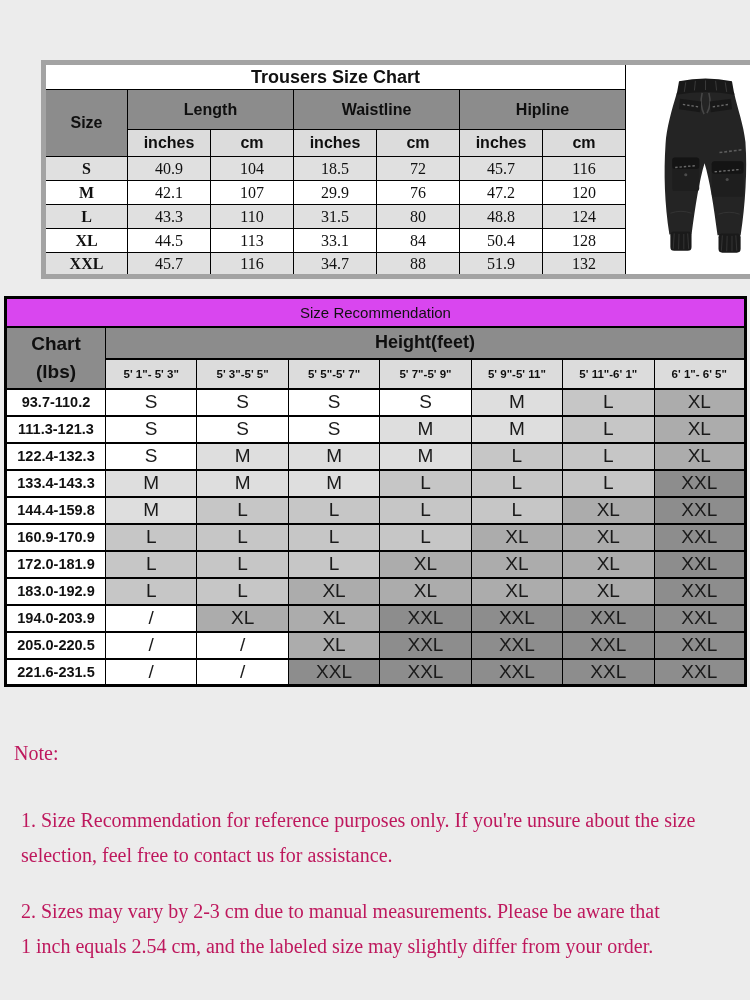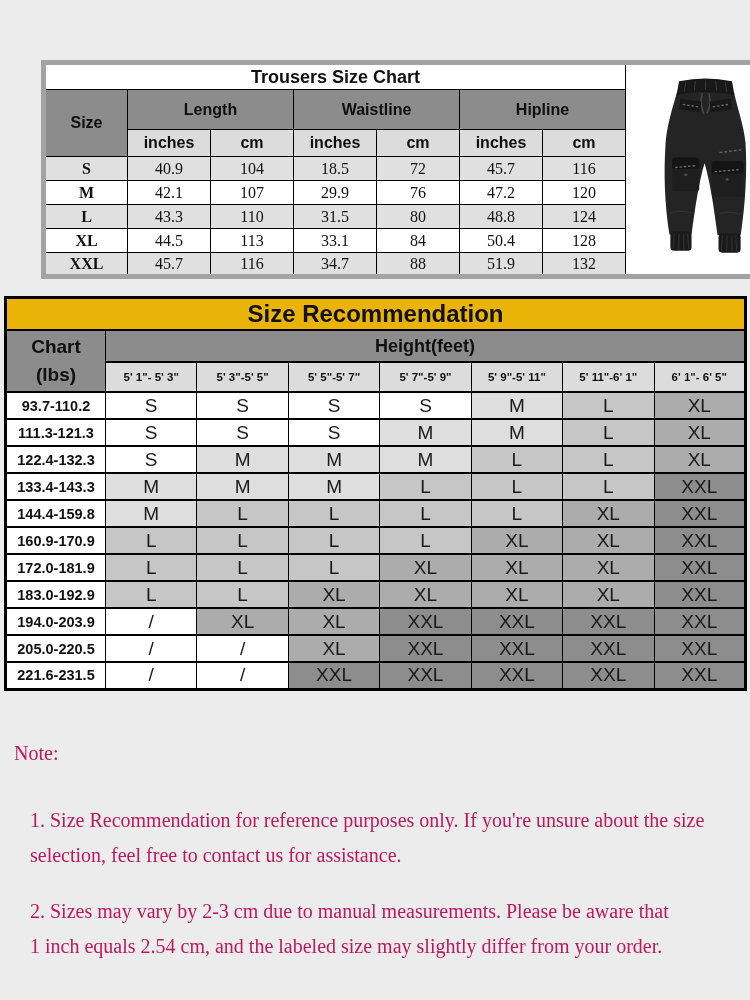--- a/index.html
+++ b/index.html
@@ -23,33 +23,33 @@
   .t1-row   { height:24px; }
   .t1-row:nth-child(even) td { background:#e0e0e0; }
   .t1-size  { font-family:"Liberation Serif", serif; font-weight:bold; font-size:16px; }
   .t1-val   { font-family:"Liberation Serif", serif; font-size:16px; }
   .img-cell { background:#fff !important; padding:2px; }
 
   
   .t2-wrap { position:absolute; left:4px; top:296px; }
   table.size-rec { width:743px; border:3px solid #000; }
   .size-rec td { border:1px solid #000; border-top-width:2px; border-bottom-width:2px; }
-  .t2-title-cell { height:29px; font-weight:bold; font-size:24px; background:#eab308; }
+  .t2-title-cell { height:29px; font-weight:normal; font-size:15px; background:#d946ef; }
   .t2-weight-hdr { background:#8c8c8c; font-weight:bold; font-size:19px; color:#0f0f0f; line-height:1.45; }
   .t2-height-hdr { background:#8c8c8c; font-weight:bold; font-size:18px; height:32px; color:#0f0f0f; }
   .t2-sub  { background:#dcdcdc; font-weight:bold; font-size:11.5px; height:30px; color:#0f0f0f; }
   .t2-row  { height:27px; }
   .t2-weight { font-weight:bold; font-size:14.5px; background:#fff; }
   .t2-cell { font-size:19px; color:#1a1a1a; }
 
   
   .notes { position:absolute; left:14px; top:742px; width:736px;
            font-family:"Liberation Serif", serif; font-size:20px; color:#be185d; }
   .notes-heading { margin:0; }
-  .note-item { margin:16px; white-space:pre-line; line-height:35px; }
+  .note-item { margin:7px; white-space:pre-line; line-height:35px; }
   .note-item.first { margin-top:38px; }
   .note-item.second { margin-top:21px; }
 </style>
 </head>
 <body>
 
 <div class="t1-wrap">
   <table class="size-chart">
     <colgroup>
       <col style="width:84px">

